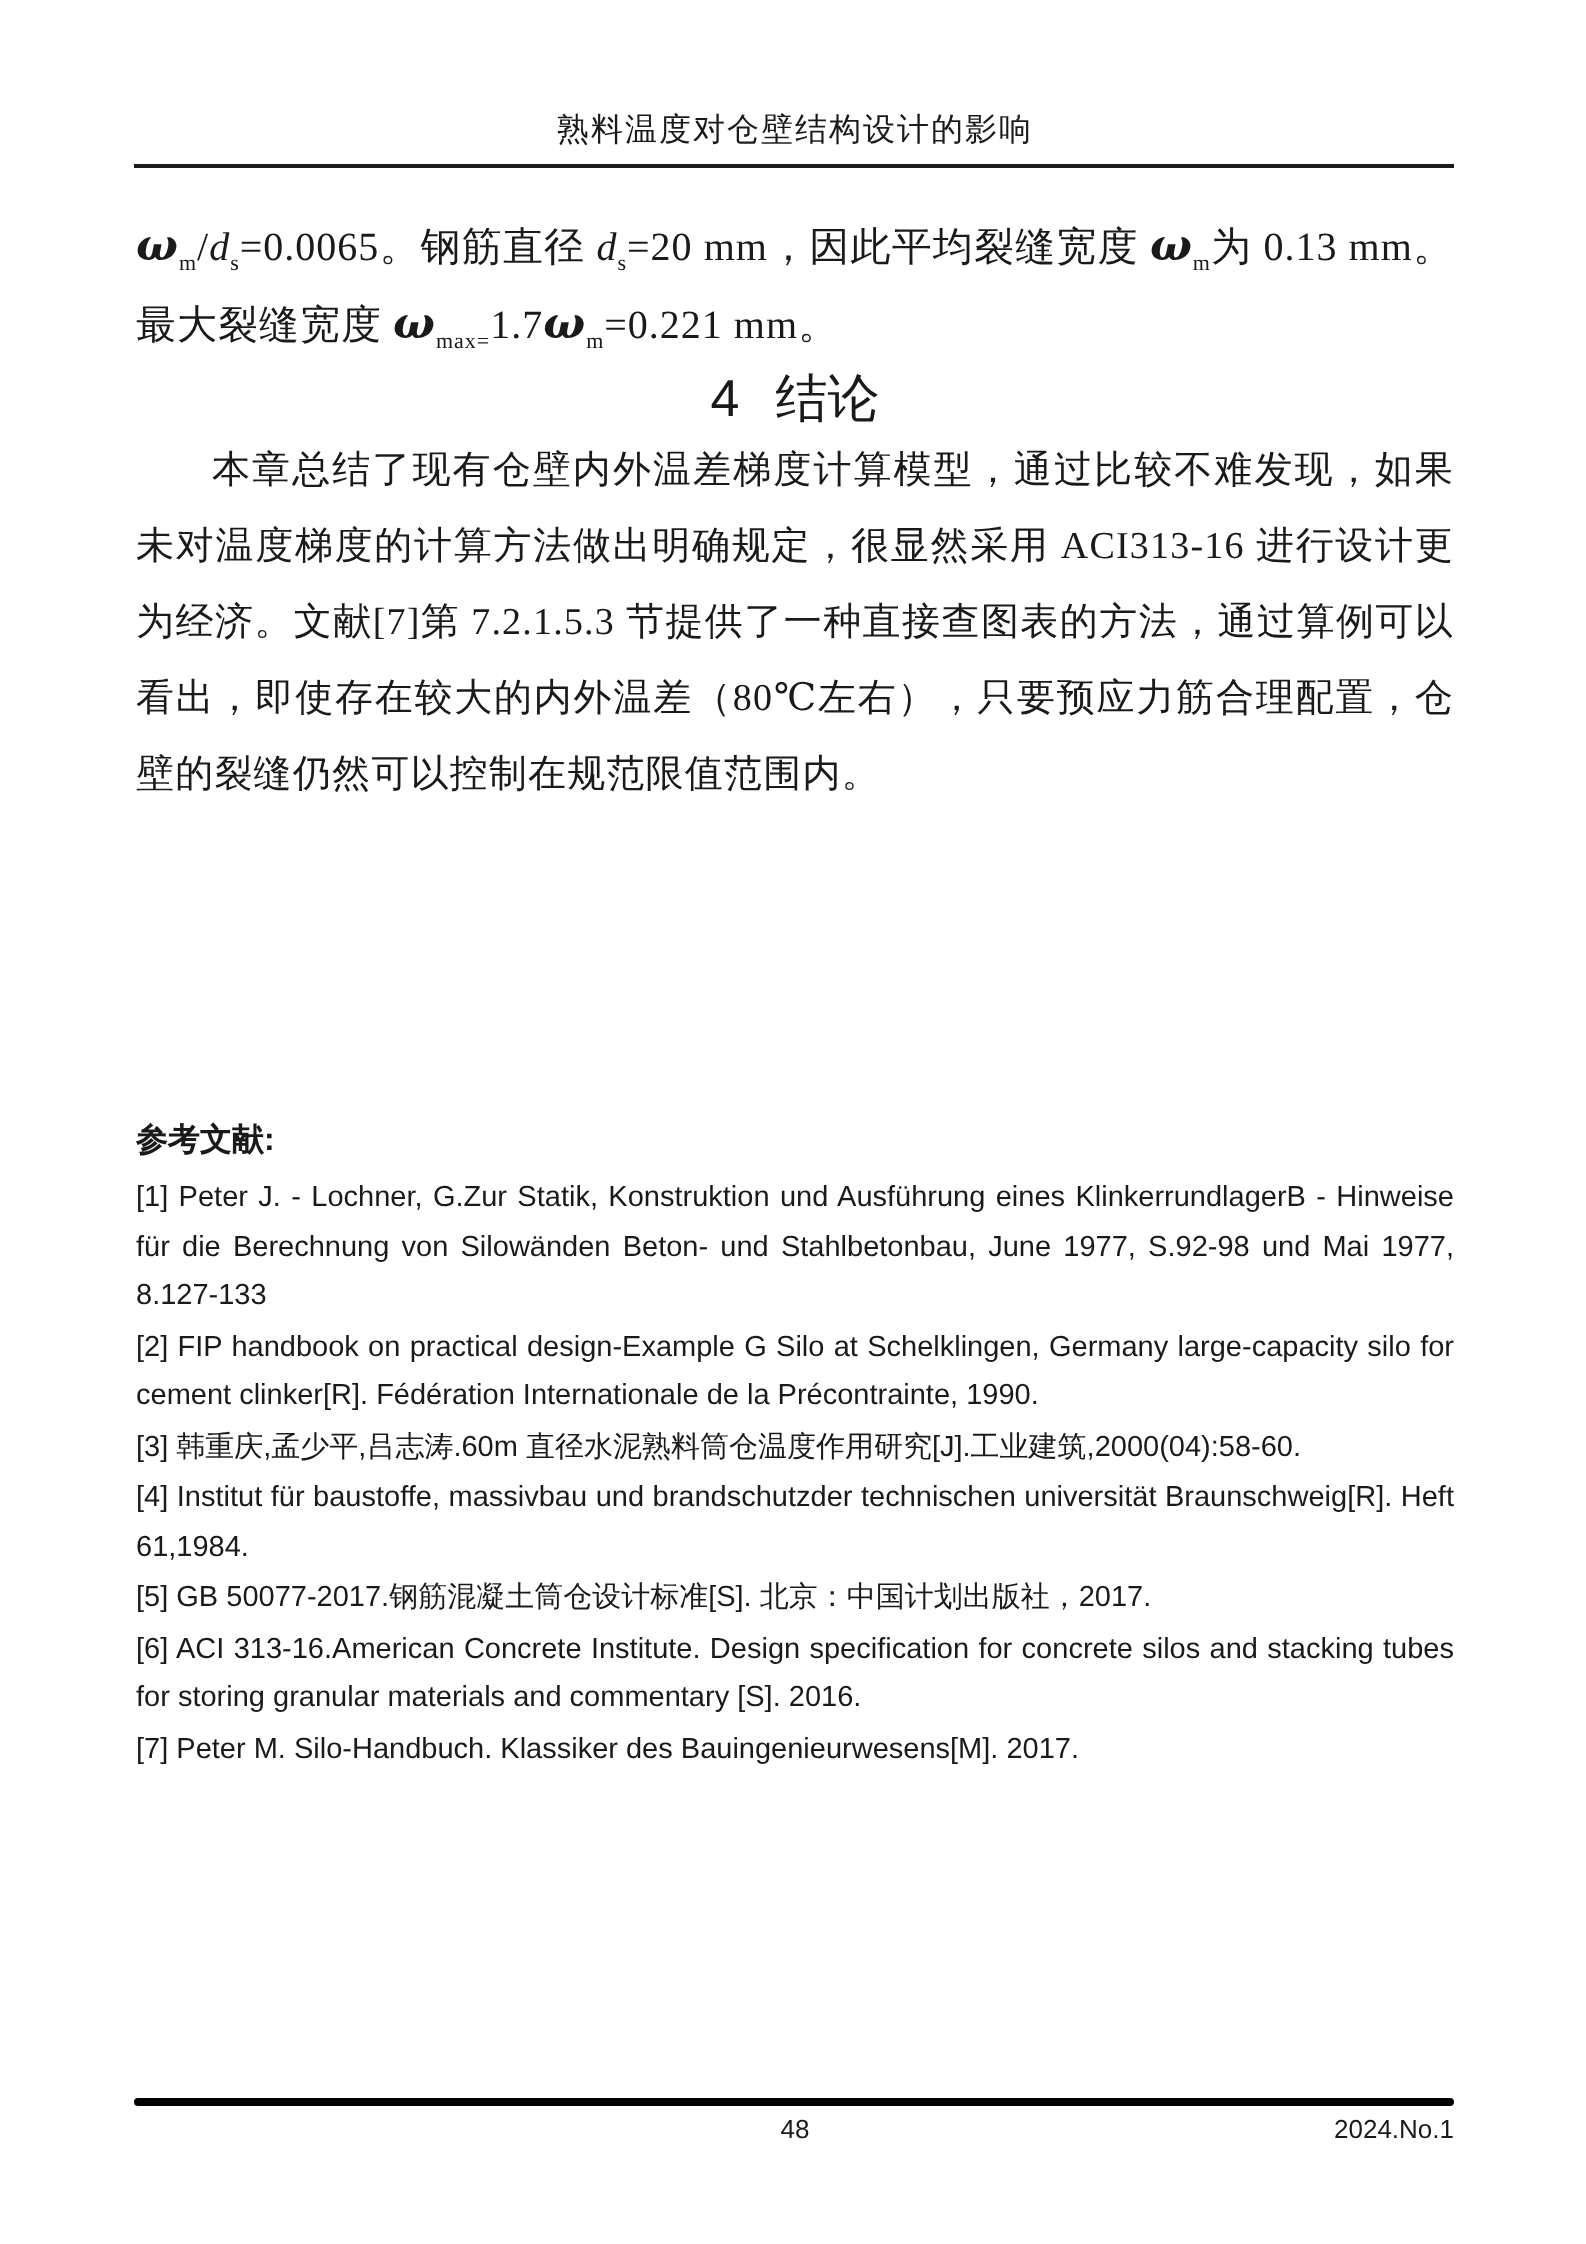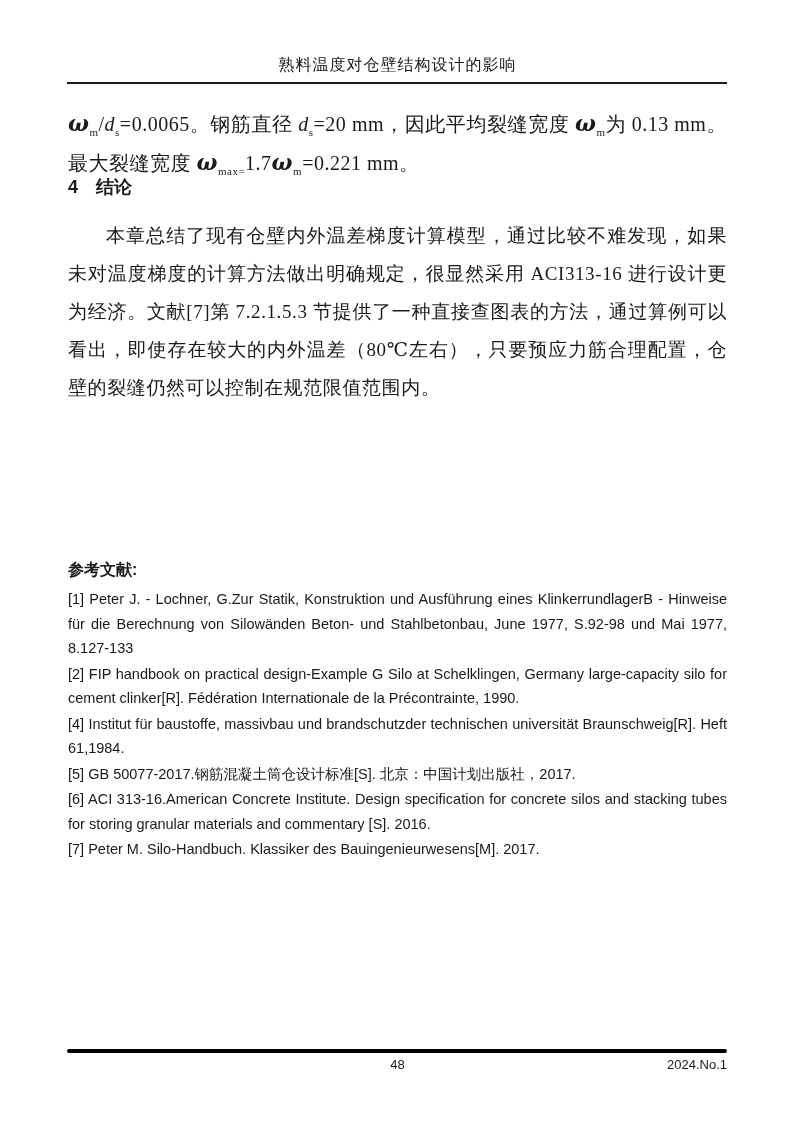--- a/index.html
+++ b/index.html
@@ -61,23 +61,24 @@
   .formula-para sub {
     font-size: 11px;
     line-height: 0;
   }
   
   .section-heading {
     position: absolute;
     top: 160px;
     left: 68px;
     width: 659px;
-    font-size: 18px;
-    font-weight: bold;
+    font-size: 26px;
+    font-weight: normal;
     font-family: "Liberation Sans", "DejaVu Sans", sans-serif;
+    text-align: center;
   }
   .section-heading .num { margin-right: 18px; }
   
   .body-para {
     position: absolute;
     top: 198px;
     left: 68px;
     width: 659px;
     font-size: 19px;
     line-height: 38px;
@@ -146,20 +147,21 @@
   <p class="formula-para"><span class="omega">ω</span><sub>m</sub><span>/</span><span class="var-italic">d</span><sub>s</sub><span>=0.0065。钢筋直径 </span><span class="var-italic">d</span><sub>s</sub><span>=20 mm，因此平均裂缝宽度 </span><span class="omega">ω</span><sub>m</sub><span>为 0.13 mm。最大裂缝宽度 </span><span class="omega">ω</span><sub>max=</sub><span>1.7</span><span class="omega">ω</span><sub>m</sub><span>=0.221 mm。</span></p>
 
   <h2 class="section-heading"><span class="num">4</span><span>结论</span></h2>
 
   <p class="body-para">本章总结了现有仓壁内外温差梯度计算模型，通过比较不难发现，如果未对温度梯度的计算方法做出明确规定，很显然采用 ACI313-16 进行设计更为经济。文献[7]第 7.2.1.5.3 节提供了一种直接查图表的方法，通过算例可以看出，即使存在较大的内外温差（80℃左右），只要预应力筋合理配置，仓壁的裂缝仍然可以控制在规范限值范围内。</p>
 
   <div class="references">
     <p class="ref-heading">参考文献:</p>
     <p class="ref-item">[1]  Peter J. - Lochner, G.Zur Statik, Konstruktion und Ausführung eines KlinkerrundlagerB - Hinweise für die Berechnung von Silowänden Beton- und Stahlbetonbau, June 1977, S.92-98 und Mai 1977, 8.127-133</p>
     <p class="ref-item">[2]  FIP handbook on practical design-Example G Silo at Schelklingen, Germany large-capacity silo for cement clinker[R]. Fédération Internationale de la Précontrainte, 1990.</p>
+    <p class="ref-item">[3]  韩重庆,孟少平,吕志涛.60m 直径水泥熟料筒仓温度作用研究[J].工业建筑,2000(04):58-60.</p>
     <p class="ref-item">[4] Institut für baustoffe, massivbau und brandschutzder technischen universität Braunschweig[R]. Heft 61,1984.</p>
     <p class="ref-item">[5] GB 50077-2017.钢筋混凝土筒仓设计标准[S]. 北京：中国计划出版社，2017.</p>
     <p class="ref-item">[6]  ACI 313-16.American Concrete Institute. Design specification for concrete silos and stacking tubes for storing granular materials and commentary [S]. 2016.</p>
     <p class="ref-item">[7] Peter M. Silo-Handbuch. Klassiker des Bauingenieurwesens[M]. 2017.</p>
   </div>
 
   <div class="footer-rule"></div>
   <div class="footer-row">
     <span class="page-number">48</span>
     <span class="issue-label">2024.No.1</span>

